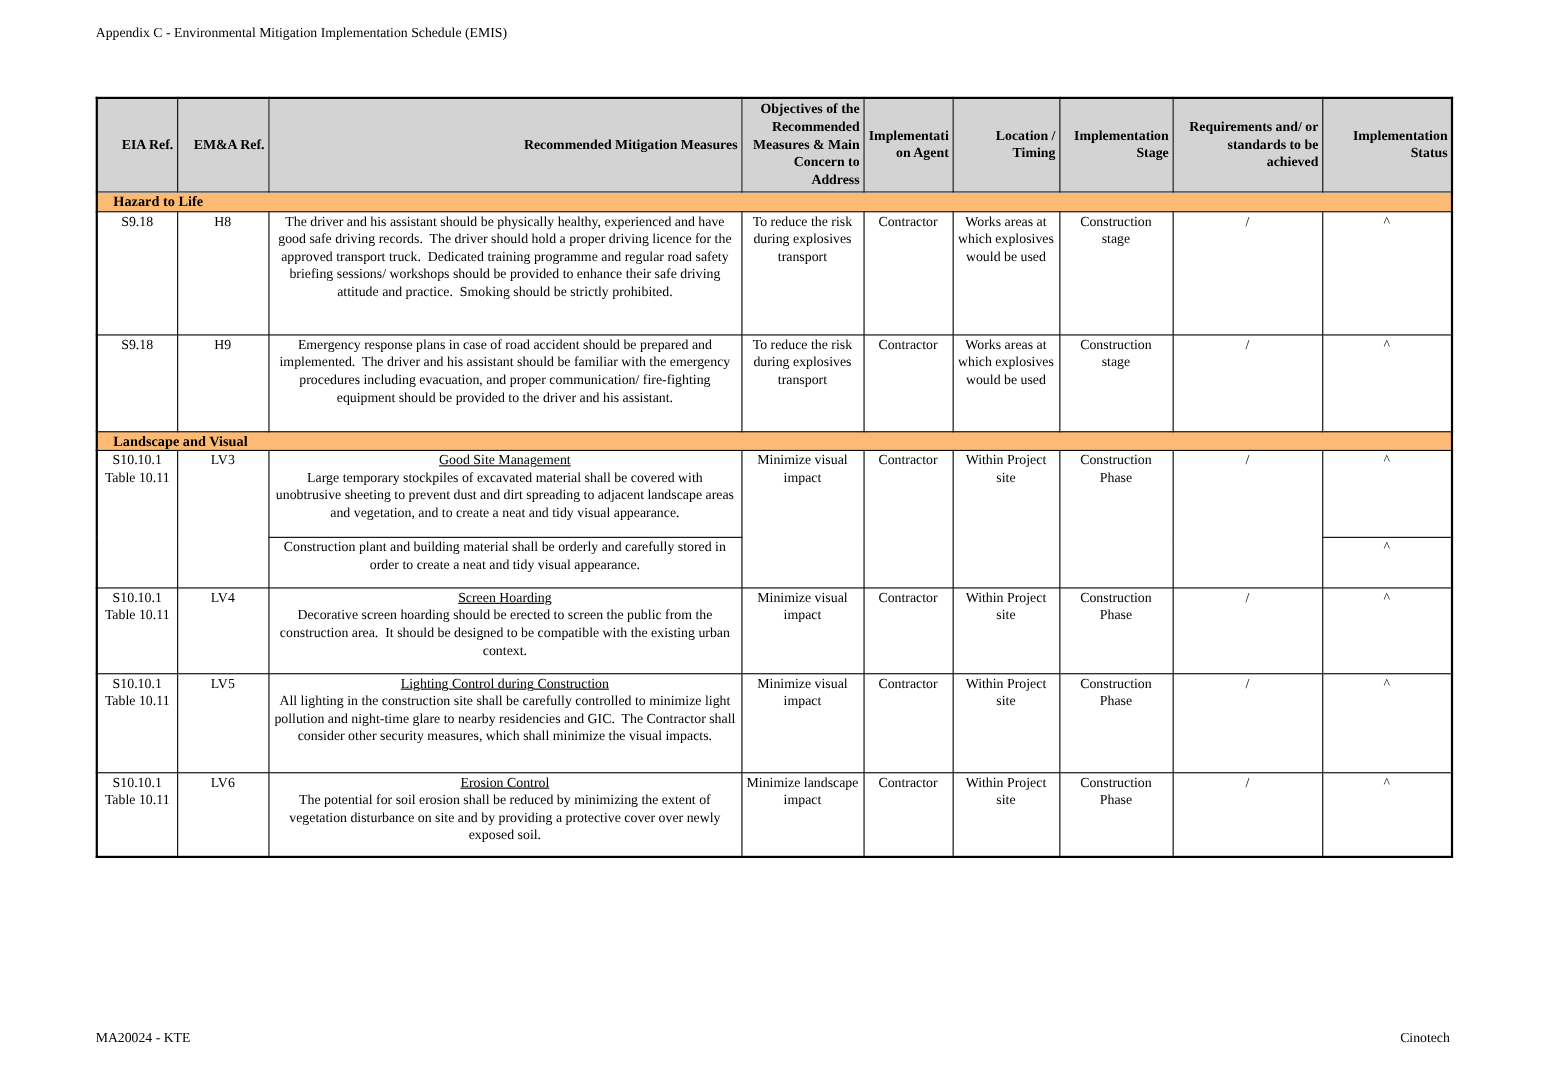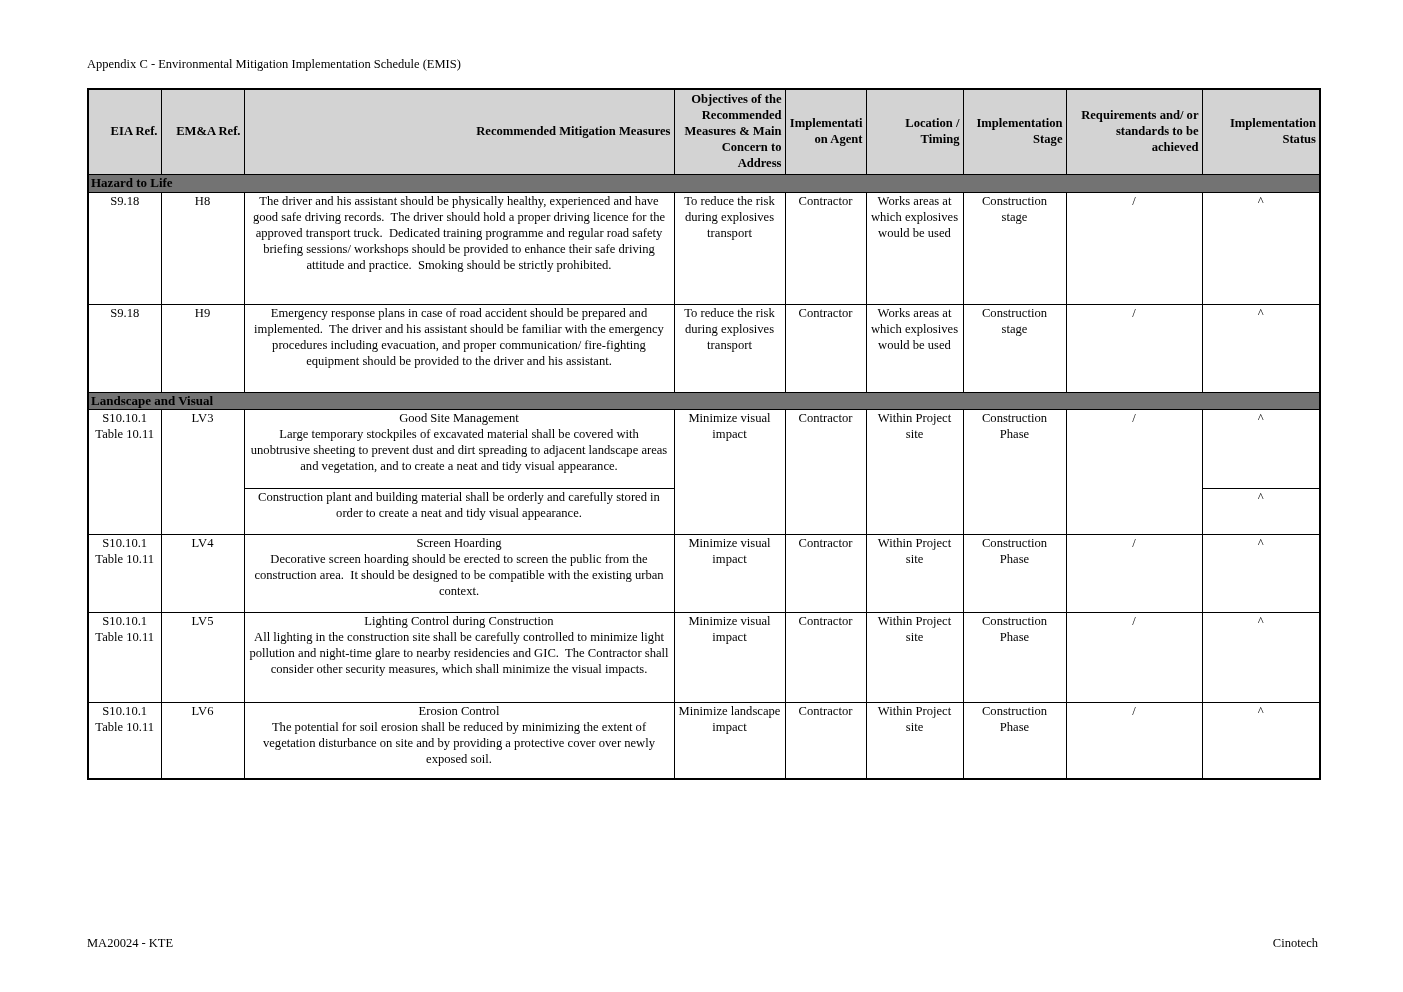--- a/index.html
+++ b/index.html
@@ -2,21 +2,21 @@
 <html><head>
 <meta charset="utf-8">
 <style>
   html,body{margin:0;padding:0;background:#ffffff;}
   body{
     width:1403px;height:992px;position:relative;
     font-family:"Liberation Serif","DejaVu Serif",serif;
     color:#000;
   }
   .doc-header{
-    position:absolute;left:87px;top:57px;
+    position:absolute;left:87px;top:23px;
     font-size:12.5px;
   }
   .emis-table{
     position:absolute;left:87px;top:88px;
     border-collapse:collapse;table-layout:fixed;
     width:1232px;
     border:2px solid #000;
   }
   .emis-table td,.emis-table th{
     border:1px solid #000;
@@ -28,31 +28,31 @@
   }
   .emis-table th{
     background:#d3d3d3;
     font-weight:bold;
     text-align:right;
     vertical-align:middle;
     padding:2px 3px;
   }
   th.brk{word-break:break-all;}
   .section-row td{
-    background:#737373;
+    background:#fdba74;
     font-weight:bold;
     text-align:left;
     font-size:13px;
-    padding:0 2px;
+    padding:0 14px;
     vertical-align:middle;
   }
   .tc{text-align:center;}
   .tl{text-align:center;}
   .pre{white-space:pre-wrap;}
-  .m-title{}
+  .m-title{text-decoration:underline;}
   .footer{
     position:absolute;left:87px;right:85px;top:936px;
     font-size:12.5px;
     display:flex;justify-content:space-between;
   }
   .footer .f-center{position:absolute;left:0;right:0;text-align:left;}
   .footer .f-left,.footer .f-right{position:relative;z-index:1;background:#fff;}
 </style>
 </head>
 <body>

